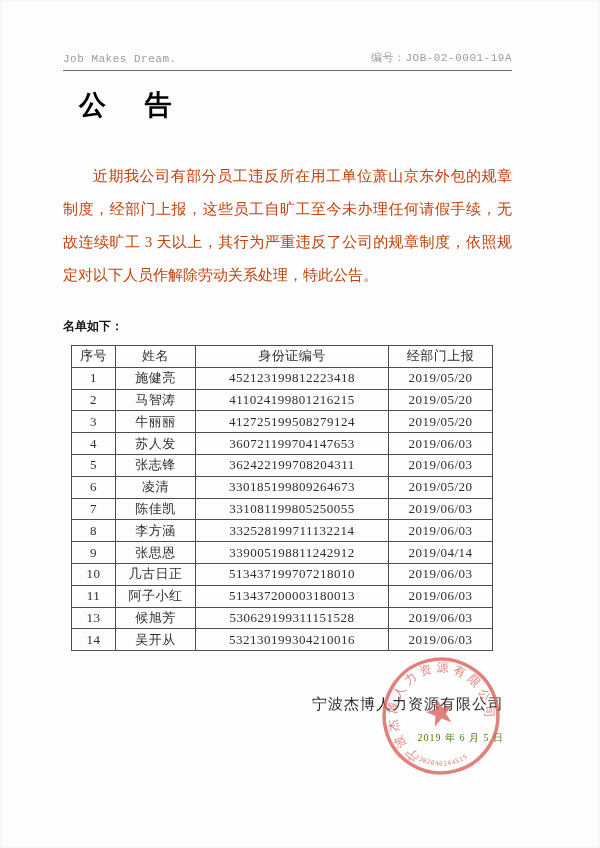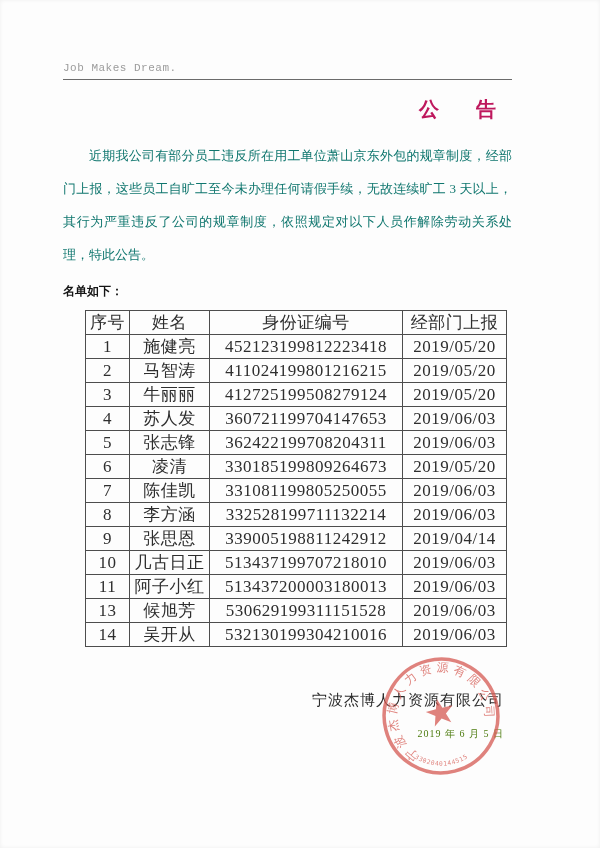--- a/index.html
+++ b/index.html
@@ -3,44 +3,44 @@
 <meta charset="utf-8">
 <style>
   * { margin:0; padding:0; box-sizing:border-box; }
   html,body { background:#e9e9e9; }
   .page {
     position:relative; width:600px; height:848px; margin:0 auto;
     background:#fdfdfd; overflow:hidden;
     font-family:"Liberation Serif","DejaVu Serif",serif;
     box-shadow:inset 0 0 4px rgba(0,0,0,0.06);
   }
-  .content { position:absolute; left:63px; top:16px; width:449px; }
+  .content { position:absolute; left:63px; top:4px; width:449px; }
 
   .doc-header {
     margin-top:46px; display:flex; justify-content:space-between; align-items:flex-end;
     border-bottom:1.5px solid #6b6b6b; padding-bottom:5px;
     font-family:"Liberation Mono","DejaVu Sans Mono",monospace;
     font-size:11px; color:#9c9c9c; letter-spacing:0.5px;
   }
   .doc-title {
-    margin-top:16px; text-align:right; font-size:20px; font-weight:bold;
-    letter-spacing:16px; text-indent:16px; color:#be185d;
+    margin-top:16px; text-align:left; font-size:27px; font-weight:bold;
+    letter-spacing:16px; text-indent:16px; color:#000000;
   }
   .doc-body {
-    margin-top:16px; font-size:13px; line-height:33px; color:#0f766e;
+    margin-top:37px; font-size:15px; line-height:33px; color:#c2410c;
     text-align:justify; text-indent:2em;
   }
   .list-intro {
-    margin-top:12px; font-size:12px; font-weight:bold; color:#141414;
+    margin-top:26px; font-size:12px; font-weight:bold; color:#141414;
     font-family:"Liberation Sans","DejaVu Sans",sans-serif;
   }
   table.roster {
-    margin-top:10px; margin-left:22px; width:421px;
+    margin-top:10px; margin-left:8px; width:421px;
     border-collapse:collapse; table-layout:fixed;
-    font-size:17px; color:#2e2e2e;
+    font-size:13px; color:#2e2e2e;
   }
   table.roster th, table.roster td {
     border:1px solid #4d4d4d; height:21.8px; text-align:center;
     font-weight:normal; padding:0 2px; letter-spacing:0.5px;
     overflow:hidden; white-space:nowrap;
   }
   col.c-no   { width:44px; }
   col.c-name { width:80px; }
   col.c-id   { width:193px; }
   col.c-date { width:104px; }
@@ -59,20 +59,21 @@
   }
 </style>
 </head>
 <body>
 
 <div class="page">
   <div class="content">
 
     <div class="doc-header">
       <span>Job Makes Dream.</span>
+      <span>编号：JOB-02-0001-19A</span>
     </div>
 
     <div class="doc-title">公  告</div>
 
     <p class="doc-body">近期我公司有部分员工违反所在用工单位萧山京东外包的规章制度，经部门上报，这些员工自旷工至今未办理任何请假手续，无故连续旷工 3 天以上，其行为严重违反了公司的规章制度，依照规定对以下人员作解除劳动关系处理，特此公告。</p>
 
     <div class="list-intro">名单如下：</div>
 
     <table class="roster">
       <colgroup>

